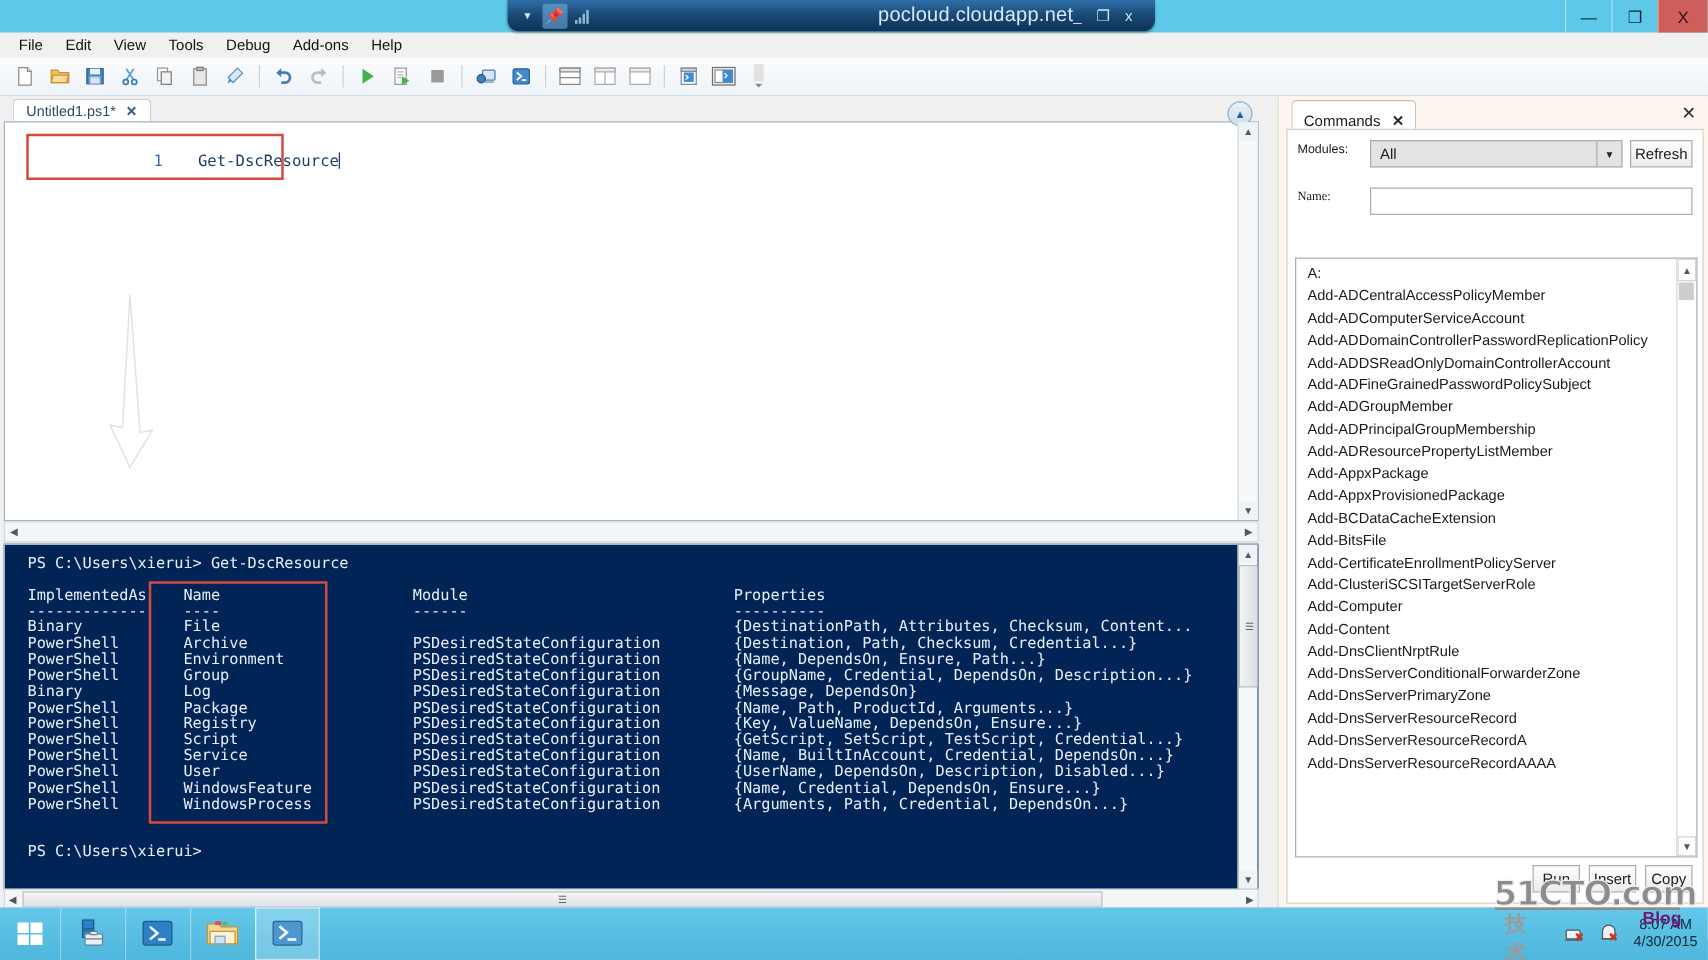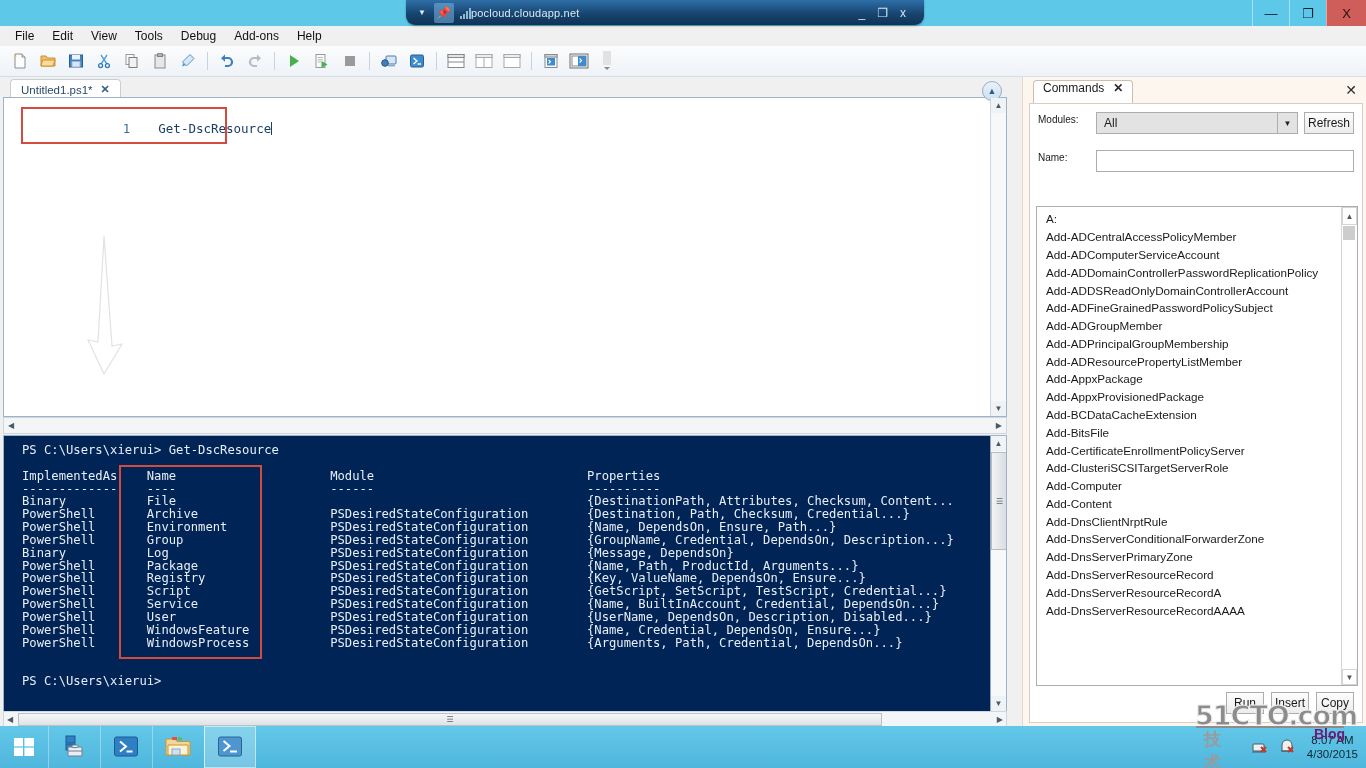--- a/index.html
+++ b/index.html
@@ -48,21 +48,21 @@
   }
   .rdp-conn .sig {
     margin-left: 6px; display: flex; align-items: flex-end; gap: 1px; height: 12px;
   }
   .rdp-conn .sig i { display: block; width: 2px; background: #8fb8d6; }
   .rdp-conn .sig i:nth-child(1){height:3px}
   .rdp-conn .sig i:nth-child(2){height:5px}
   .rdp-conn .sig i:nth-child(3){height:8px}
   .rdp-conn .sig i:nth-child(4){height:11px}
   .rdp-conn .host {
-    flex: 1; text-align: left; font-size: 11px; color: #d8eaf8;
+    flex: 1; text-align: right; font-size: 16px; color: #d8eaf8;
     letter-spacing: .2px;
   }
   .rdp-conn .cbtns { display: flex; gap: 12px; margin-right: 18px; font-size: 12px; color: #cfe4f5;}
 
   
   .ise-ghost-title {
     position: absolute; left: 0; top: 4px; width: 1366px; text-align: center;
     font-size: 12.5px; color: #7fd2ec; letter-spacing:.2px;
     pointer-events: none;
   }
@@ -206,21 +206,21 @@
     background: #fdf6ee;
     border-left: 1px solid #e3d8cb;
   }
   .cmd-header {
     position: absolute; left: 0; top: 0; width: 344px; height: 26px;
   }
   .cmd-tab {
     position: absolute; left: 10px; top: 3px; height: 23px; padding: 0 9px;
     background: #fff; border: 1px solid #cdbfae; border-bottom: none;
     border-top-left-radius: 4px; border-top-right-radius: 4px;
-    display: flex; align-items: flex-start; gap: 9px;
+    display: flex; align-items: flex-end; gap: 9px;
     font-size: 12px; color: #1b1b1b;
   }
   .cmd-tab .x { font-size: 12px; font-weight: bold; color: #2b2b2b; }
   .cmd-close {
     position: absolute; right: 10px; top: 5px; font-size: 14px; color: #2b2b2b;
   }
   .cmd-inner {
     position: absolute; left: 6px; top: 26px; width: 332px; height: 618px;
     background: #fff; border: 1px solid #d9cec1;
   }
@@ -572,21 +572,21 @@
 
           <div class="row" style="left:8px; top:10px;">
             <span class="lbl" style="width:52px;">Modules:</span>
           </div>
           <div class="modsel" style="position:absolute; left:66px; top:8px; width:202px;">
             <span>All</span>
             <span class="caretbox">▼</span>
           </div>
           <div class="btn" style="position:absolute; left:274px; top:8px; width:50px; height:22px;">Refresh</div>
 
-          <div class="row" style="left:8px; top:48px;">
+          <div class="row" style="left:8px; top:48px;font-family:Liberation Serif, serif;">
             <span class="lbl" style="width:52px;">Name:</span>
           </div>
           <input class="nameinput" style="position: absolute; left: 66px; top: 46px; width: 258px;" value="">
 
           <div class="cmdlist">
             <ul id="cmdlist-ul">
                 <li class="group">A:</li>
                 <li>Add-ADCentralAccessPolicyMember</li>
                 <li>Add-ADComputerServiceAccount</li>
                 <li>Add-ADDomainControllerPasswordReplicationPolicy</li>

